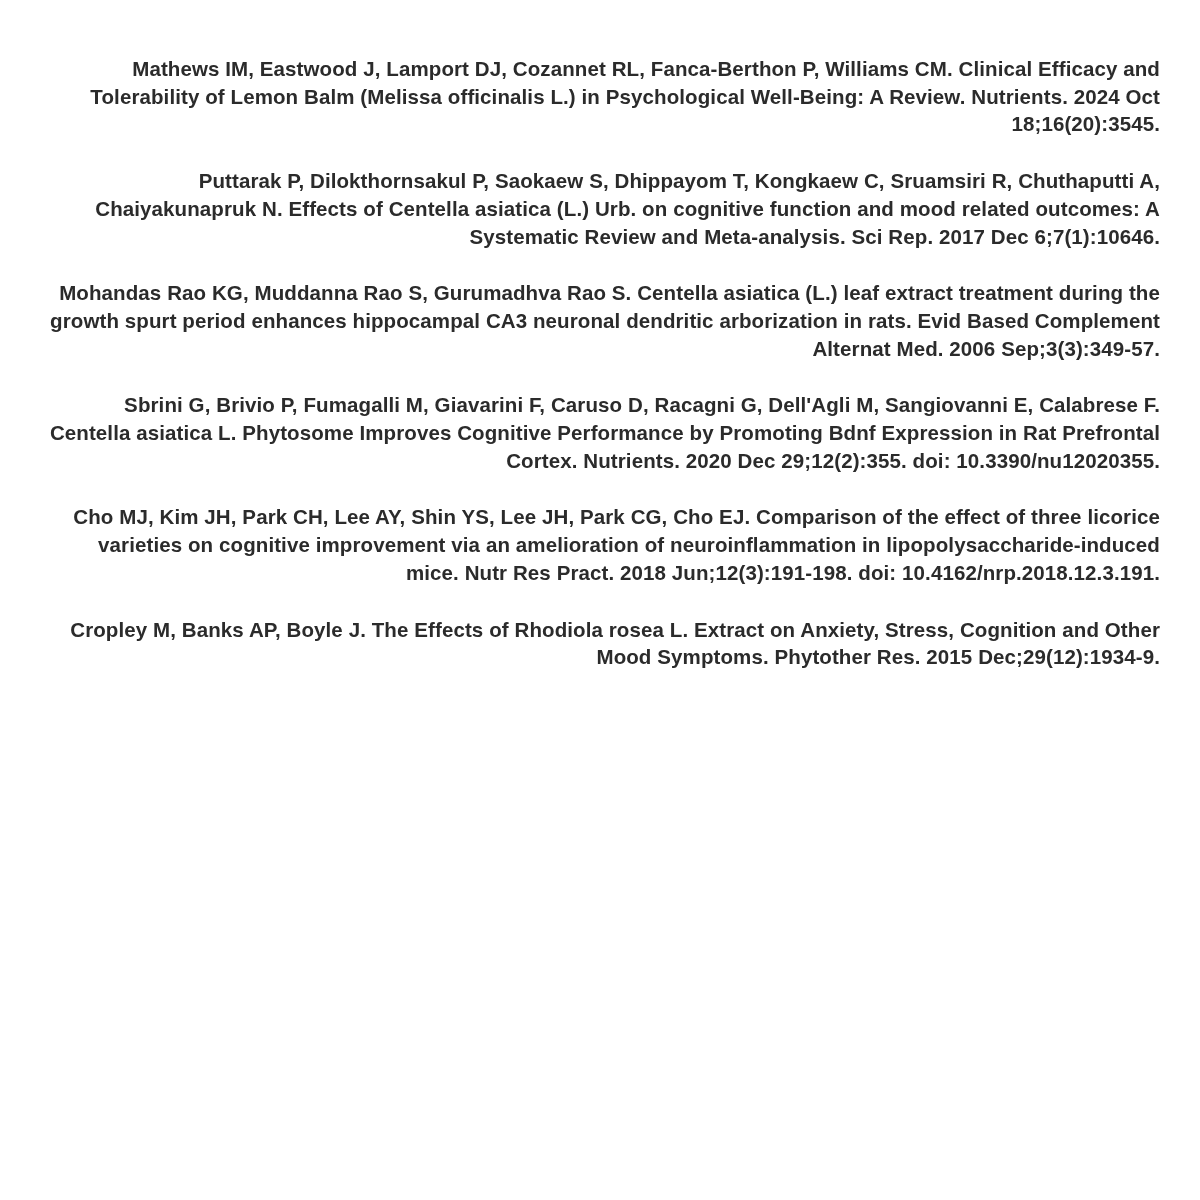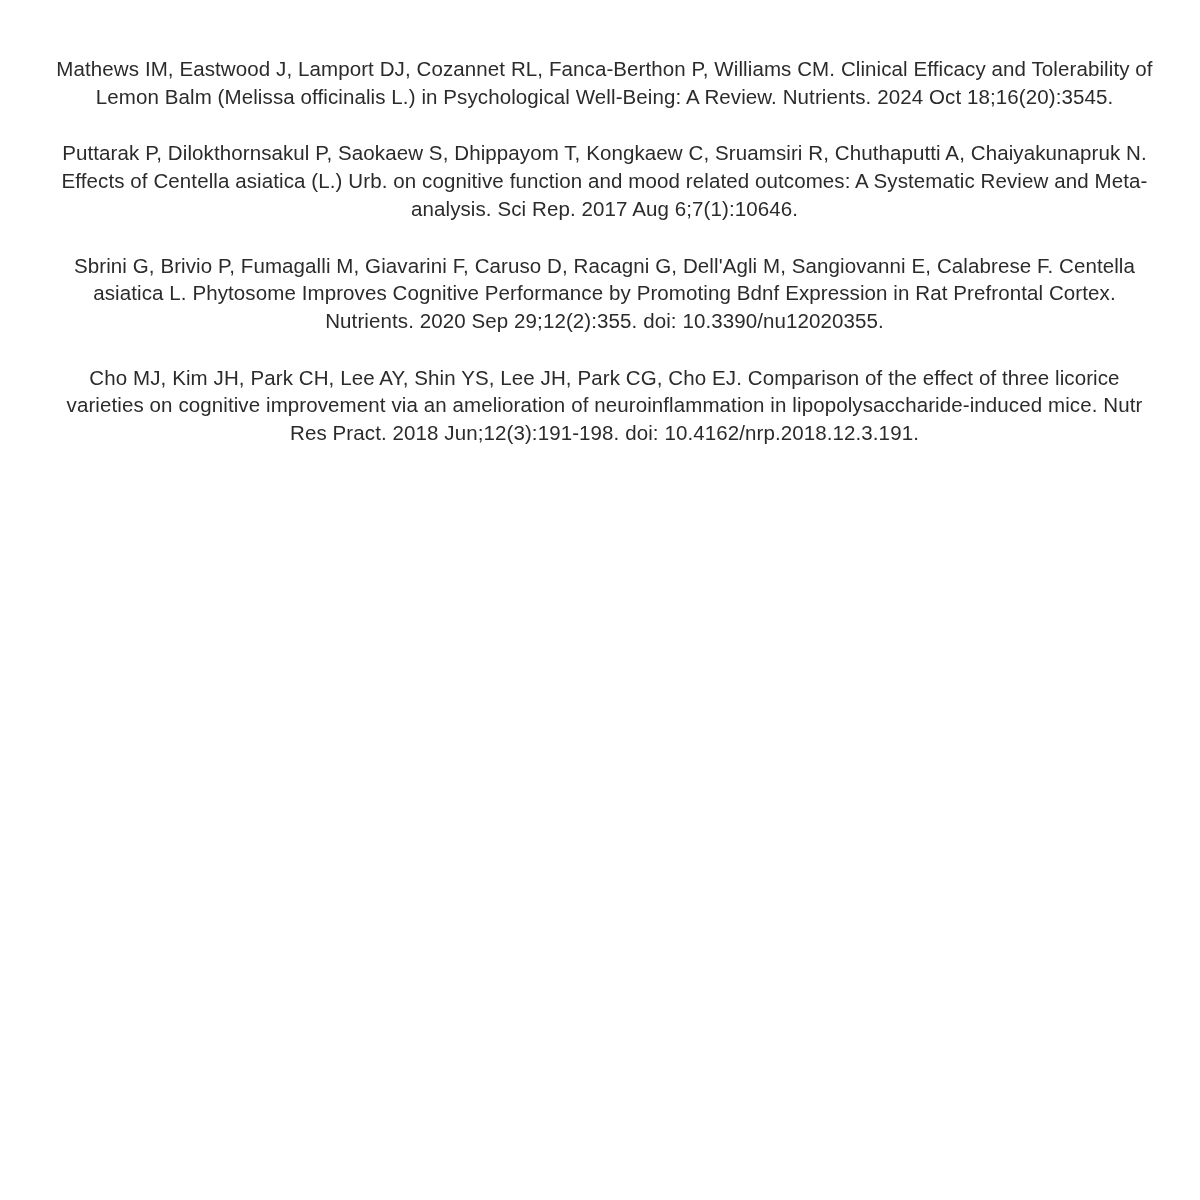--- a/index.html
+++ b/index.html
@@ -21,26 +21,29 @@
     left: 41px;
     width: 1119px;
   }
   .reference {
     margin: 0 0 29px 8px;
     font-size: 20.5px;
     line-height: 27.7px;
     letter-spacing: 0.1px;
     color: #2b2b2b;
     white-space: pre-wrap;
-    text-align: center;
+    text-align: right;
+    font-weight: bold;
   }
 </style>
 </head>
 <body>
 
 <div class="page">
   <div class="references">
     <p class="reference">Mathews IM, Eastwood J, Lamport DJ, Cozannet RL, Fanca-Berthon P, Williams CM. Clinical Efficacy and Tolerability of Lemon Balm (Melissa officinalis L.) in Psychological Well-Being: A Review. Nutrients. 2024 Oct 18;16(20):3545.</p>
-    <p class="reference">Puttarak P, Dilokthornsakul P, Saokaew S, Dhippayom T, Kongkaew C, Sruamsiri R, Chuthaputti A, Chaiyakunapruk N. Effects of Centella asiatica (L.) Urb. on cognitive function and mood related outcomes: A Systematic Review and Meta-analysis. Sci Rep. 2017 Aug 6;7(1):10646.</p>
-    <p class="reference">Sbrini G, Brivio P, Fumagalli M, Giavarini F, Caruso D, Racagni G, Dell'Agli M, Sangiovanni E, Calabrese F. Centella asiatica L. Phytosome Improves Cognitive Performance by Promoting Bdnf Expression in Rat Prefrontal Cortex. Nutrients. 2020 Sep 29;12(2):355. doi: 10.3390/nu12020355.</p>
+    <p class="reference">Puttarak P, Dilokthornsakul P, Saokaew S, Dhippayom T, Kongkaew C, Sruamsiri R, Chuthaputti A, Chaiyakunapruk N. Effects of Centella asiatica (L.) Urb. on cognitive function and mood related outcomes: A Systematic Review and Meta-analysis. Sci Rep. 2017 Dec 6;7(1):10646.</p>
+    <p class="reference">Mohandas Rao KG, Muddanna Rao S, Gurumadhva Rao S. Centella asiatica (L.) leaf extract treatment during the growth spurt period enhances hippocampal CA3 neuronal dendritic arborization in rats. Evid Based Complement Alternat Med. 2006 Sep;3(3):349-57.</p>
+    <p class="reference">Sbrini G, Brivio P, Fumagalli M, Giavarini F, Caruso D, Racagni G, Dell'Agli M, Sangiovanni E, Calabrese F. Centella asiatica L. Phytosome Improves Cognitive Performance by Promoting Bdnf Expression in Rat Prefrontal Cortex. Nutrients. 2020 Dec 29;12(2):355. doi: 10.3390/nu12020355.</p>
     <p class="reference">Cho MJ, Kim JH, Park CH, Lee AY, Shin YS, Lee JH, Park CG, Cho EJ. Comparison of the effect of three licorice varieties on cognitive improvement via an amelioration of neuroinflammation in lipopolysaccharide-induced mice. Nutr Res Pract. 2018 Jun;12(3):191-198. doi: 10.4162/nrp.2018.12.3.191.</p>
+    <p class="reference">&nbsp;Cropley M, Banks AP, Boyle J. The Effects of Rhodiola rosea L. Extract on Anxiety, Stress, Cognition and Other Mood Symptoms. Phytother Res. 2015 Dec;29(12):1934-9.</p>
   </div>
 </div>
 
 </body></html>

